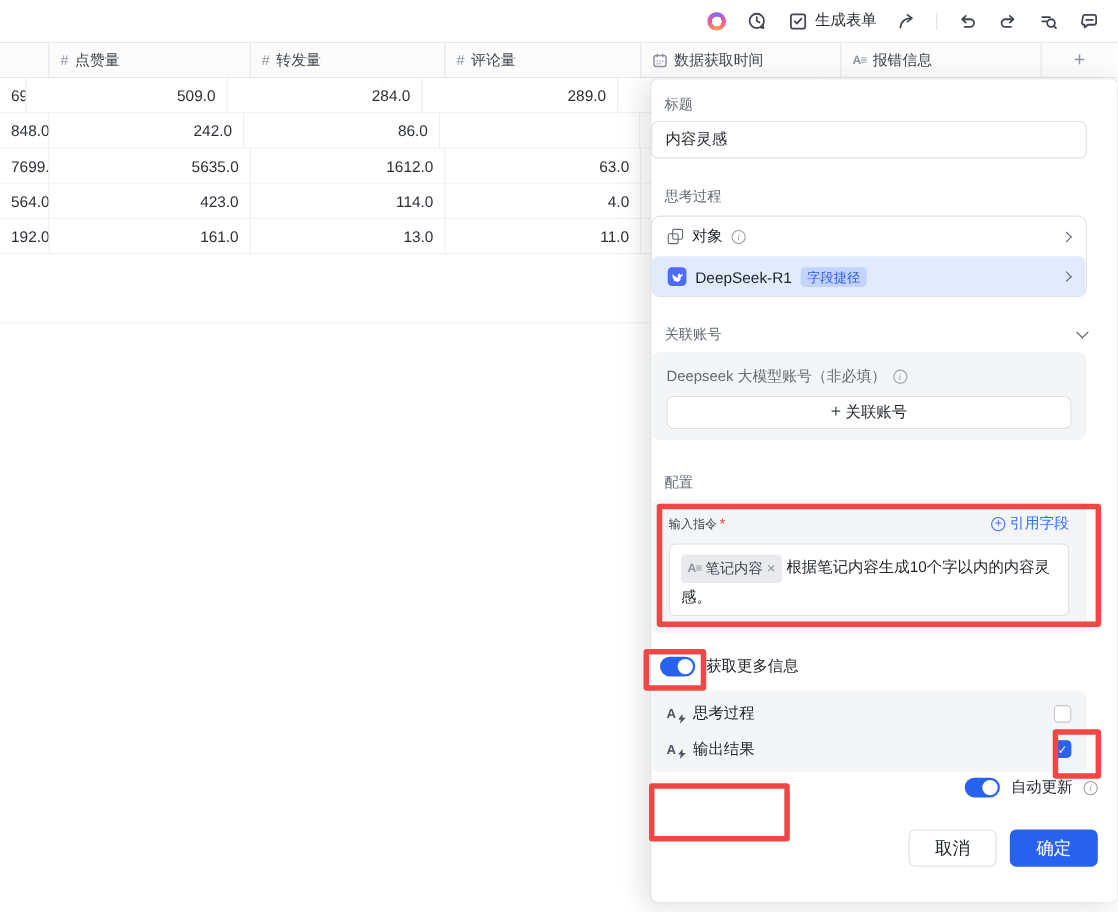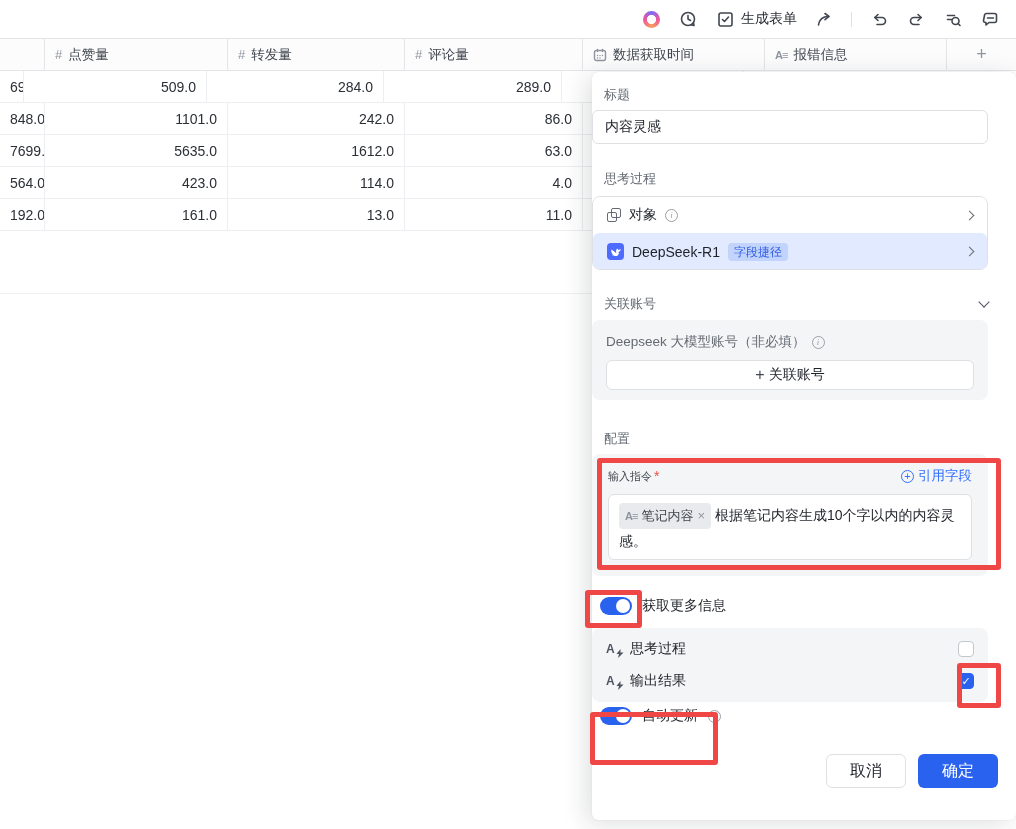--- a/index.html
+++ b/index.html
@@ -71,21 +71,21 @@
   .req { color:#f54a45; margin-left:2px; }
   .ref-link { display:flex; align-items:center; gap:4px; color:#3370ff; font-size:13.5px; cursor:pointer; }
   .plus-circle { width:13px; height:13px; border:1.3px solid #3370ff; border-radius:50%; color:#3370ff;
     font-size:11px; line-height:11px; display:inline-flex; align-items:center; justify-content:center; }
   .prompt-area { margin-top:9px; width:364px; height:66px; background:#fff; border:1px solid #dee0e3; border-radius:6px;
     padding:8px 10px; font-size:14px; line-height:24px; color:#1f2329; cursor:text; }
   .chip { display:inline-flex; align-items:center; gap:4px; background:#e8eaee; border-radius:4px;
     padding:1px 6px; font-size:13px; color:#41464f; margin-right:4px; vertical-align:baseline; }
   .chip .x { color:#8f959e; cursor:pointer; font-size:13px; }
   .toggle-row { margin-top:20px; display:flex; align-items:center; gap:10px; height:20px; margin-left:8px; }
-  .toggle-row.second { margin-top:4px; }
+  .toggle-row.second { margin-top:4px;justify-content:flex-end; }
   .toggle { width:32px; height:18px; border-radius:10px; background:#c9cdd4; position:relative; flex:none; cursor:pointer; }
   .toggle.on { background:#2a62f0; }
   .toggle .knob { position:absolute; top:2px; left:2px; width:14px; height:14px; border-radius:50%; background:#fff;
     transition:left .1s; }
   .toggle.on .knob { left:16px; }
   .toggle-label { font-size:14px; color:#1f2329; }
   .options-box { margin-top:12px; width:396px; height:74px; background:#f4f5f7; border-radius:8px; padding:5px 14px; }
   .opt-row { height:32px; display:flex; align-items:center; gap:8px; }
   .ai-field-icon { position:relative; width:16px; height:16px; flex:none; color:#4e5460; font-weight:bold;
     font-size:12px; line-height:16px; }
@@ -196,21 +196,20 @@
 
   <div class="grid-row">
     <div class="cell clip" style="width:24px">69.0</div>
     <div class="cell" style="width:183px">509.0</div>
     <div class="cell" style="width:177px">284.0</div>
     <div class="cell" style="width:178px">289.0</div>
     <div class="cell" style="width:182px"></div>
   </div>
   <div class="grid-row">
     <div class="cell clip" style="width:45px">848.0</div>
-    <div class="cell" style="width:183px">1101.0</div>
     <div class="cell" style="width:177px">242.0</div>
     <div class="cell" style="width:178px">86.0</div>
     <div class="cell" style="width:182px"></div>
   </div>
   <div class="grid-row">
     <div class="cell clip" style="width:45px">7699.0</div>
     <div class="cell" style="width:183px">5635.0</div>
     <div class="cell" style="width:177px">1612.0</div>
     <div class="cell" style="width:178px">63.0</div>
     <div class="cell" style="width:182px"></div>

